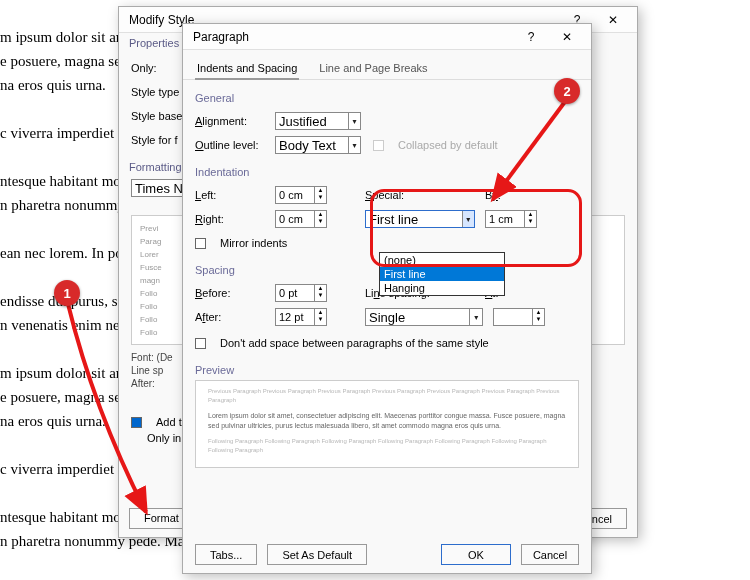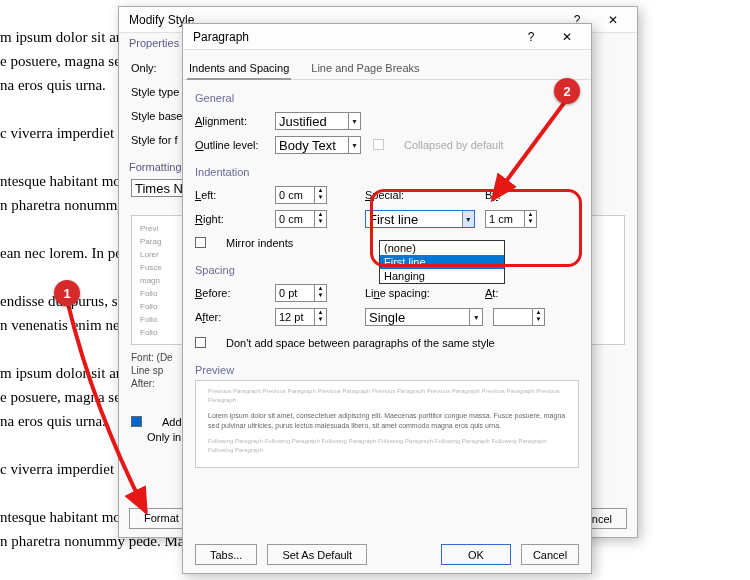--- a/index.html
+++ b/index.html
@@ -70,29 +70,29 @@
   }
   .combo .caret {
     width: 14px; height: 16px; border-left: 1px solid #888;
     display: flex; align-items: center; justify-content: center;
     font-size: 8px; color: #222;
   }
   .spin { display: inline-flex; border: 1px solid #888; background: #fff; height: 18px; }
   .spin input { border: none; outline: none; width: 38px; font-size: 11px; padding: 0 3px; }
   .spin .arrows { width: 12px; border-left: 1px solid #888;
     display: flex; flex-direction: column; font-size: 6px; line-height: 7px; text-align: center; }
-  .chk { display: inline-flex; align-items: flex-start; gap: 20px; }
+  .chk { display: inline-flex; align-items: flex-end; gap: 14px; }
   .chk .box { width: 11px; height: 11px; border: 1px solid #666; background: #fff; }
   .btn-std {
     border: 1px solid #999; background: #fafafa;
     height: 21px; padding: 0 14px; font-size: 11px;
     display: inline-flex; align-items: center; justify-content: center;
   }
   .btn-std.default { border: 1px solid #2d6dcc; }
-  .tabs { display: flex; gap: 18px; padding: 8px 12px 0 4px; border-bottom: 1px solid #ddd; }
+  .tabs { display: flex; gap: 18px; padding: 8px 12px 0 12px; border-bottom: 1px solid #ddd; }
   .tab { padding: 4px 2px; font-size: 11px; color: #555; cursor: pointer; }
   .tab.active { color: #000; border-bottom: 2px solid #999; margin-bottom: -1px; }
   .group-title { color: #6a6a98; padding: 8px 0 4px 0; font-size: 11px; }
   .preview-box {
     border: 1px solid #ccc; height: 88px; background: #fff;
     padding: 6px 12px; font-size: 6px; color: #b8b8b8;
     line-height: 9px;
   }
   .preview-box .mid { color: #666; font-size: 7px; margin: 6px 0; line-height: 10px; }
   .bottom-btns {
@@ -328,21 +328,21 @@
   </div>
   <div class="bottom-btns">
     <span class="btn-std">Tabs...</span>
     <span class="btn-std">Set As Default</span>
     <span style="flex:1"></span>
     <span class="btn-std default" style="width:70px">OK</span>
     <span class="btn-std" style="width:58px">Cancel</span>
   </div>
 </div>
 
-<div class="dropdown-list" style="left:379px;top:240px;width:126px">
+<div class="dropdown-list" style="left:379px;top:252px;width:126px">
   <div>(none)</div>
   <div class="sel">First line</div>
   <div>Hanging</div>
 </div>
 
 <div class="highlight-group"></div>
 
 <div class="marker" style="left:54px;top:280px">1</div>
 <div class="marker" style="left:554px;top:78px">2</div>
 

